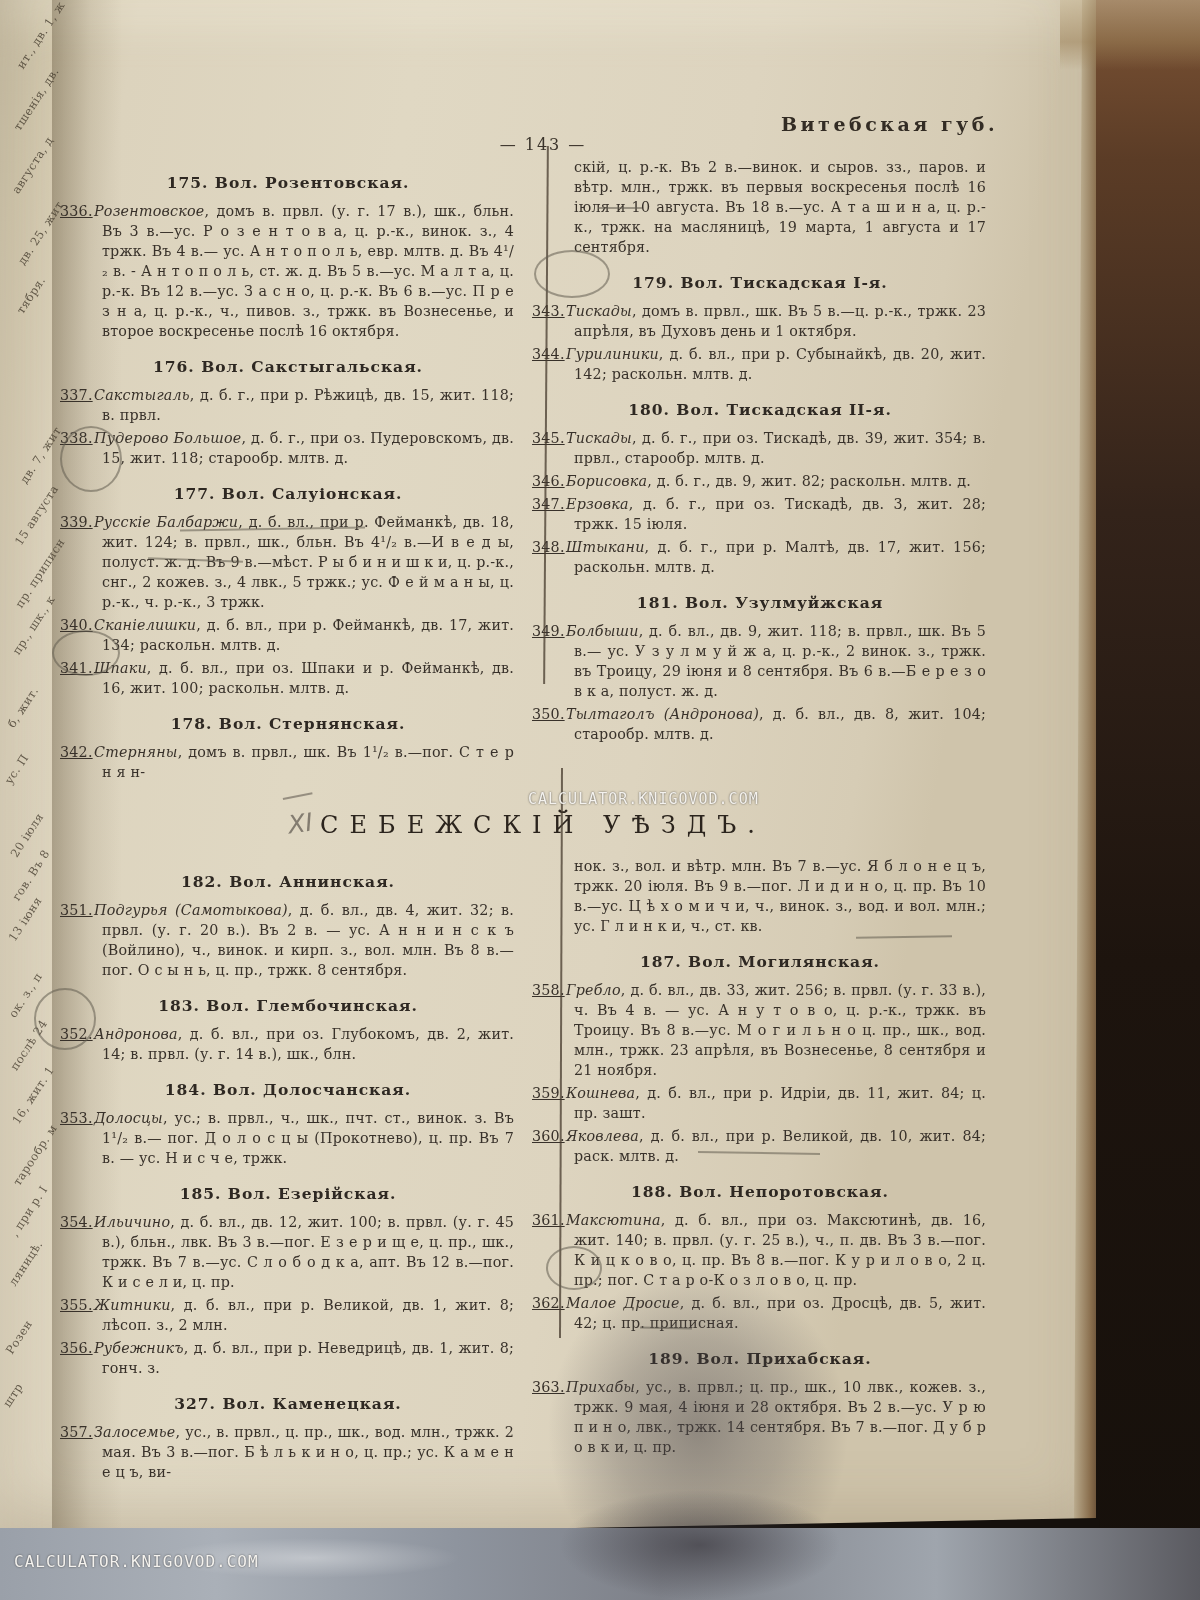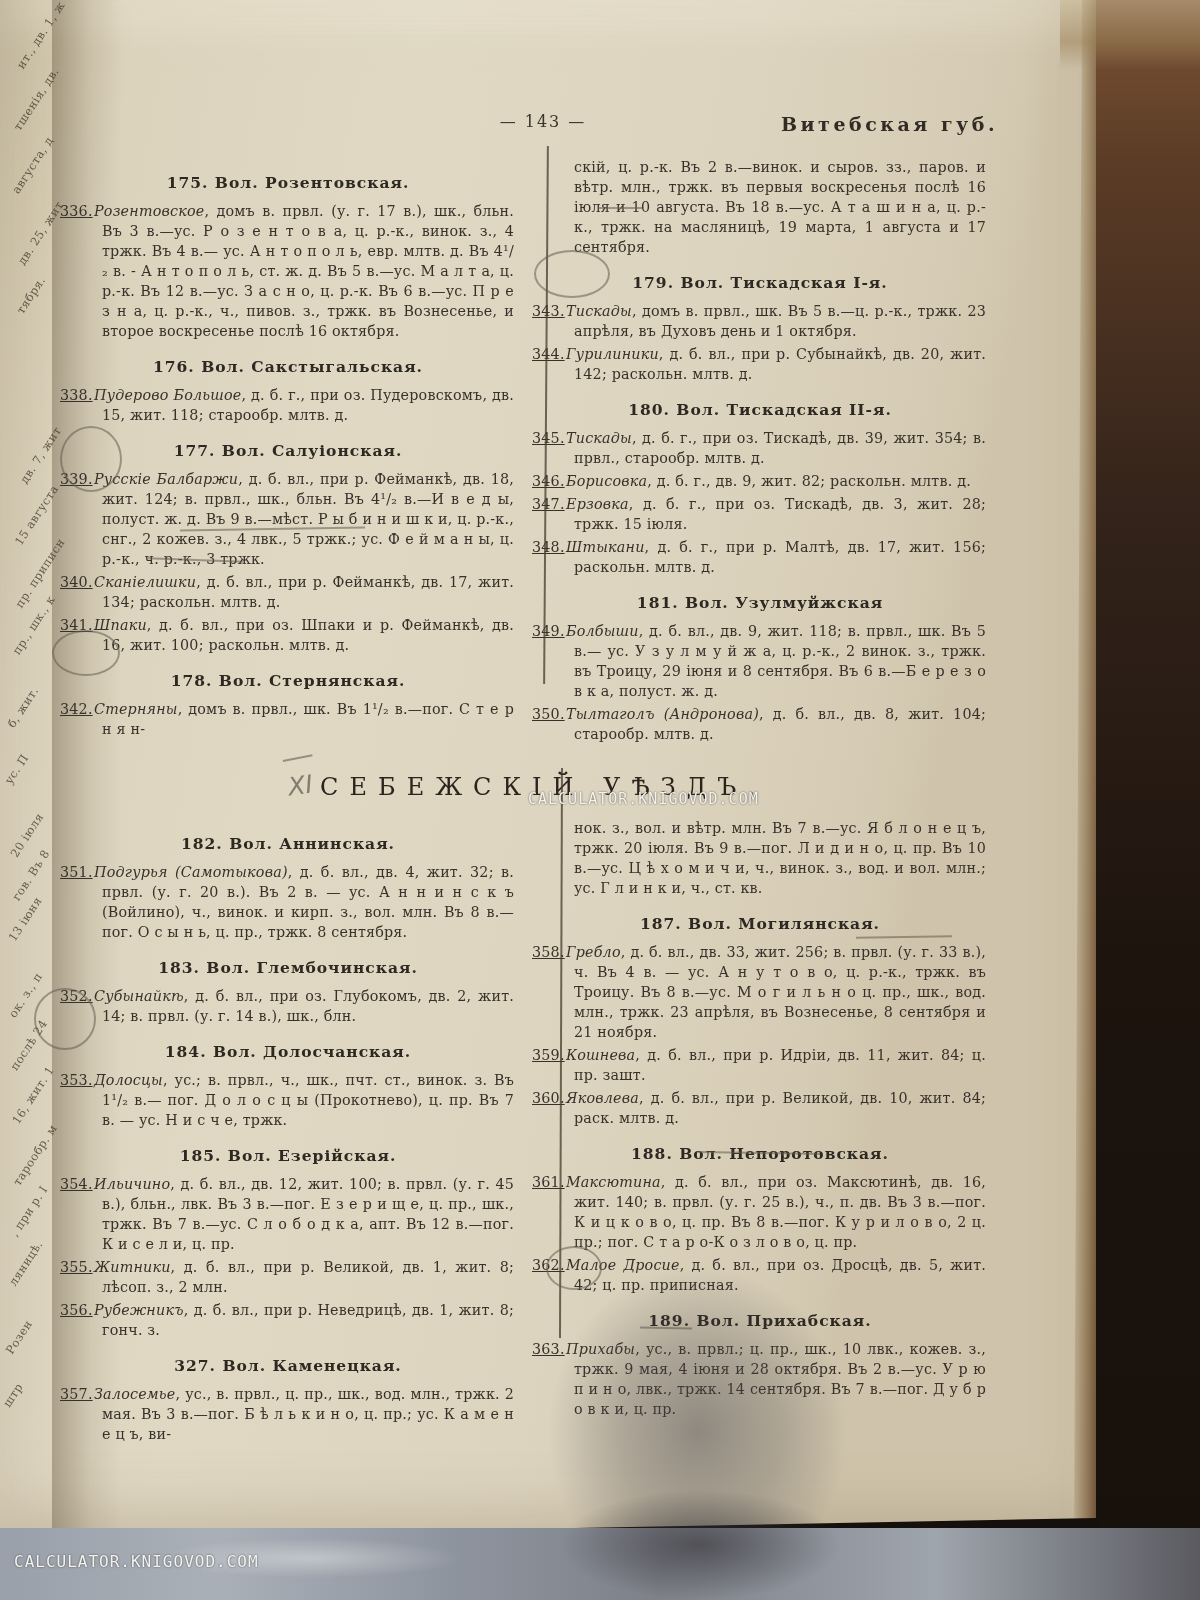--- a/index.html
+++ b/index.html
@@ -38,21 +38,21 @@
   #shadow2{left:560px;top:1490px;width:280px;height:110px;
         background:radial-gradient(closest-side, rgba(55,52,58,.65), rgba(55,52,58,0));}
 
   
   .frag{position:absolute;font-size:11.5px;color:#463d2f;opacity:.8;white-space:nowrap;
         transform:rotate(-57deg);letter-spacing:.5px;}
 
   
   #content{position:absolute;left:62px;top:0;width:962px;}
   #pg-header{position:relative;height:30px;margin-top:112px;}
-  #pg-num{position:absolute;left:0;right:0;text-align:center;font-size:16px;color:#3a332a;letter-spacing:2px;}
+  #pg-num{position:absolute;left:0;right:0;text-align:center;font-size:16px;color:#3a332a;letter-spacing:2px;margin-top:23px;}
   #pg-region{position:absolute;right:26px;top:1px;font-weight:bold;font-size:19px;color:#332c24;letter-spacing:3.5px;}
 
   .row{display:flex;gap:20px;align-items:flex-start;}
   .col{width:452px;margin-top:7px;}
   #row-top{min-height:556px;margin-top:8px;}
   .sec-h{font-weight:bold;text-align:center;font-size:15.5px;color:#2e2822;
          margin:16px 0 9px 0;letter-spacing:1px;}
   .entry{margin:0 0 3px 0;font-size:14.3px;line-height:20px;color:#38312a;
          text-align:justify;text-indent:-40px;padding-left:40px;letter-spacing:.2px;}
   .entry.cont{text-indent:0;padding-left:40px;}
@@ -121,20 +121,21 @@
     <div id="pg-header">
       <div id="pg-num">— 143 —</div>
       <div id="pg-region">Витебская губ.</div>
     </div>
 
     <div id="row-top" class="row">
       <div class="col" id="col-top-left">
           <div class="sec-h">175. Вол. Розентовская.</div>
           <p class="entry"><span class="enum">336.</span><i class="ename">Розентовское</i><span>, домъ в. првл. (у. г. 17 в.), шк., бльн. Въ 3 в.—ус. Р о з е н т о в а, ц. р.-к., винок. з., 4 тржк. Въ 4 в.— ус. А н т о п о л ь, евр. млтв. д. Въ 4¹/₂ в. - А н т о п о л ь, ст. ж. д. Въ 5 в.—ус. М а л т а, ц. р.-к. Въ 12 в.—ус. З а с н о, ц. р.-к. Въ 6 в.—ус. П р е з н а, ц. р.-к., ч., пивов. з., тржк. въ Вознесенье, и второе воскресенье послѣ 16 октября.</span></p>
           <div class="sec-h">176. Вол. Сакстыгальская.</div>
+          <p class="entry"><span class="enum">337.</span><i class="ename">Сакстыгаль</i><span>, д. б. г., при р. Рѣжицѣ, дв. 15, жит. 118; в. првл.</span></p>
           <p class="entry"><span class="enum">338.</span><i class="ename">Пудерово Большое</i><span>, д. б. г., при оз. Пудеровскомъ, дв. 15, жит. 118; старообр. млтв. д.</span></p>
           <div class="sec-h">177. Вол. Салуіонская.</div>
           <p class="entry"><span class="enum">339.</span><i class="ename">Русскіе Балбаржи</i><span>, д. б. вл., при р. Фейманкѣ, дв. 18, жит. 124; в. првл., шк., бльн. Въ 4¹/₂ в.—И в е д ы, полуст. ж. д. Въ 9 в.—мѣст. Р ы б и н и ш к и, ц. р.-к., снг., 2 кожев. з., 4 лвк., 5 тржк.; ус. Ф е й м а н ы, ц. р.-к., ч. р.-к., 3 тржк.</span></p>
           <p class="entry"><span class="enum">340.</span><i class="ename">Сканіелишки</i><span>, д. б. вл., при р. Фейманкѣ, дв. 17, жит. 134; раскольн. млтв. д.</span></p>
           <p class="entry"><span class="enum">341.</span><i class="ename">Шпаки</i><span>, д. б. вл., при оз. Шпаки и р. Фейманкѣ, дв. 16, жит. 100; раскольн. млтв. д.</span></p>
           <div class="sec-h">178. Вол. Стернянская.</div>
           <p class="entry"><span class="enum">342.</span><i class="ename">Стерняны</i><span>, домъ в. првл., шк. Въ 1¹/₂ в.—пог. С т е р н я н-</span></p>
         </div>
       <div class="col" id="col-top-right">
           <p class="entry cont"><span>скій, ц. р.-к. Въ 2 в.—винок. и сыров. зз., паров. и вѣтр. млн., тржк. въ первыя воскресенья послѣ 16 іюля и 10 августа. Въ 18 в.—ус. А т а ш и н а, ц. р.-к., тржк. на масляницѣ, 19 марта, 1 августа и 17 сентября.</span></p>
@@ -155,21 +156,21 @@
     <div id="uezd">
       <span id="pencil-xi">XI</span>
       <span id="uezd-title">СЕБЕЖСКІЙ УѢЗДЪ.</span>
     </div>
 
     <div id="row-bottom" class="row">
       <div class="col" id="col-bottom-left">
           <div class="sec-h">182. Вол. Аннинская.</div>
           <p class="entry"><span class="enum">351.</span><i class="ename">Подгурья (Самотыкова)</i><span>, д. б. вл., дв. 4, жит. 32; в. првл. (у. г. 20 в.). Въ 2 в. — ус. А н н и н с к ъ (Войлино), ч., винок. и кирп. з., вол. млн. Въ 8 в.—пог. О с ы н ь, ц. пр., тржк. 8 сентября.</span></p>
           <div class="sec-h">183. Вол. Глембочинская.</div>
-          <p class="entry"><span class="enum">352.</span><i class="ename">Субынайкѣ</i><span>, д. б. вл., при оз. Глубокомъ, дв. 2, жит. 14; в. првл. (у. г. 14 в.), шк., блн.</span></p>
+          <p class="entry"><span class="enum">352.</span><i class="ename">Андронова</i><span>, д. б. вл., при оз. Глубокомъ, дв. 2, жит. 14; в. првл. (у. г. 14 в.), шк., блн.</span></p>
           <div class="sec-h">184. Вол. Долосчанская.</div>
           <p class="entry"><span class="enum">353.</span><i class="ename">Долосцы</i><span>, ус.; в. првл., ч., шк., пчт. ст., винок. з. Въ 1¹/₂ в.— пог. Д о л о с ц ы (Прокотнево), ц. пр. Въ 7 в. — ус. Н и с ч е, тржк.</span></p>
           <div class="sec-h">185. Вол. Езерійская.</div>
           <p class="entry"><span class="enum">354.</span><i class="ename">Ильичино</i><span>, д. б. вл., дв. 12, жит. 100; в. првл. (у. г. 45 в.), бльн., лвк. Въ 3 в.—пог. Е з е р и щ е, ц. пр., шк., тржк. Въ 7 в.—ус. С л о б о д к а, апт. Въ 12 в.—пог. К и с е л и, ц. пр.</span></p>
           <p class="entry"><span class="enum">355.</span><i class="ename">Житники</i><span>, д. б. вл., при р. Великой, дв. 1, жит. 8; лѣсоп. з., 2 млн.</span></p>
           <p class="entry"><span class="enum">356.</span><i class="ename">Рубежникъ</i><span>, д. б. вл., при р. Неведрицѣ, дв. 1, жит. 8; гонч. з.</span></p>
           <div class="sec-h">327. Вол. Каменецкая.</div>
           <p class="entry"><span class="enum">357.</span><i class="ename">Залосемье</i><span>, ус., в. првл., ц. пр., шк., вод. млн., тржк. 2 мая. Въ 3 в.—пог. Б ѣ л ь к и н о, ц. пр.; ус. К а м е н е ц ъ, ви-</span></p>
         </div>
       <div class="col" id="col-bottom-right">

